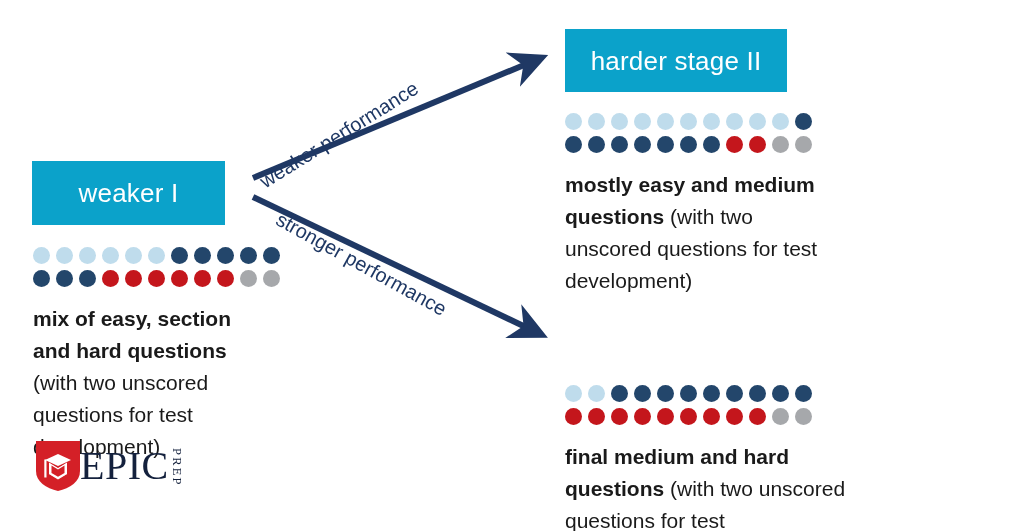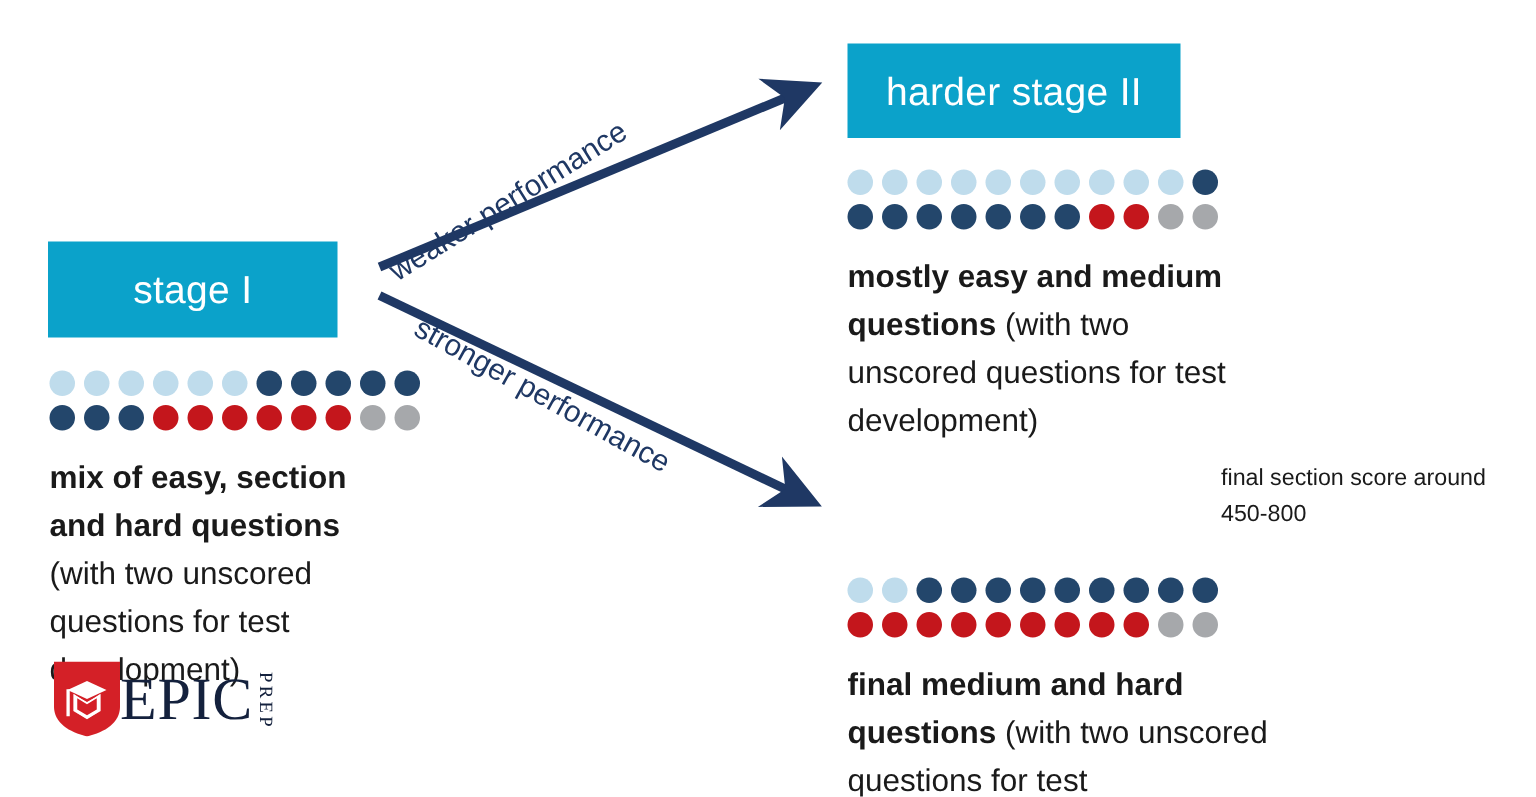--- a/index.html
+++ b/index.html
@@ -148,21 +148,21 @@
       </marker>
     </defs>
     <line x1="253" y1="178" x2="536" y2="60" stroke="#1f3864" stroke-width="6" marker-end="url(#ah)"></line>
     <line x1="253" y1="197" x2="536" y2="332" stroke="#1f3864" stroke-width="6" marker-end="url(#ah)"></line>
   </svg>
 
   <div class="arrow-label" id="label-weaker">weaker performance</div>
   <div class="arrow-label" id="label-stronger">stronger performance</div>
 
   <div class="stage-box" id="box-stage1">
-    <span class="stage-box-label">stage I</span>
+    <span class="stage-box-label">weaker I</span>
   </div>
   <div class="dot-grid" id="dots-stage1">
       <div class="dot-row">
         <span class="dot" style="background: rgb(191, 220, 236);"></span>
         <span class="dot" style="background: rgb(191, 220, 236);"></span>
         <span class="dot" style="background: rgb(191, 220, 236);"></span>
         <span class="dot" style="background: rgb(191, 220, 236);"></span>
         <span class="dot" style="background: rgb(191, 220, 236);"></span>
         <span class="dot" style="background: rgb(191, 220, 236);"></span>
         <span class="dot" style="background: rgb(35, 70, 107);"></span>
@@ -217,21 +217,20 @@
         <span class="dot" style="background: rgb(196, 22, 28);"></span>
         <span class="dot" style="background: rgb(196, 22, 28);"></span>
         <span class="dot" style="background: rgb(166, 168, 171);"></span>
         <span class="dot" style="background: rgb(166, 168, 171);"></span>
       </div>
     </div>
   <div class="caption" id="cap-easier">
     <b>mostly easy and medium questions</b><span> (with two unscored questions for test development)</span>
   </div>
 
-  <div class="score-note" id="score-harder">final section score around 450-800</div>
   <div class="dot-grid" id="dots-harder">
       <div class="dot-row">
         <span class="dot" style="background: rgb(191, 220, 236);"></span>
         <span class="dot" style="background: rgb(191, 220, 236);"></span>
         <span class="dot" style="background: rgb(35, 70, 107);"></span>
         <span class="dot" style="background: rgb(35, 70, 107);"></span>
         <span class="dot" style="background: rgb(35, 70, 107);"></span>
         <span class="dot" style="background: rgb(35, 70, 107);"></span>
         <span class="dot" style="background: rgb(35, 70, 107);"></span>
         <span class="dot" style="background: rgb(35, 70, 107);"></span>

